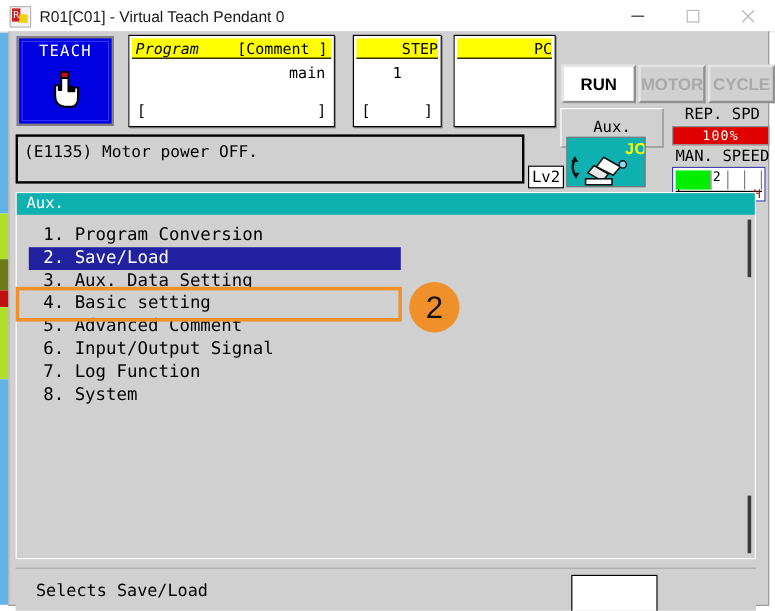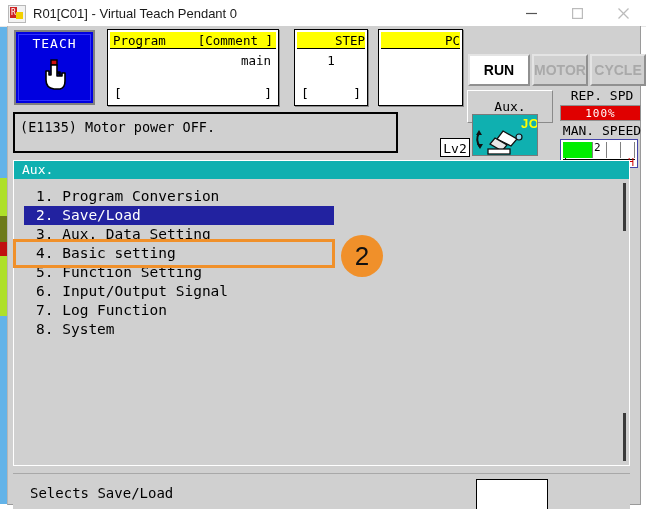--- a/index.html
+++ b/index.html
@@ -133,21 +133,21 @@
   .field-hdr {
     background: #ffff00;
     color: #000000;
     font-size: 12.5px;
     height: 17px;
     line-height: 17px;
     display: flex;
     border-bottom: 1px solid #000;
     box-sizing: border-box;
   }
-  .field-hdr .h-left { padding-left: 3px; }
+  .field-hdr .h-left { padding-left: 3px; font-style: italic; }
   .field-hdr .h-right { margin-left: auto; padding-right: 3px; }
   .field-hdr .h-center { width: 100%; text-align: right; }
   .field-val {
     font-size: 12.5px;
     color: #000;
     text-align: right;
     padding: 4px 5px 0 0;
     height: 22px;
     box-sizing: border-box;
   }
@@ -266,21 +266,21 @@
     position: absolute;
     left: 2px; bottom: 7px;
     width: 72px; height: 1px;
     background: #000;
   }
 
   
   .msgbar {
     position: absolute;
     left: 5px; top: 86px;
-    width: 385px; height: 41px;
+    width: 424px; height: 41px;
     background: #d0d0d0;
     border: 2px solid #000000;
     box-sizing: border-box;
     font-size: 13.5px;
     color: #000;
     padding: 5px 0 0 5px;
   }
   #lv-badge {
     position: absolute;
     left: 432px; top: 112px;
@@ -545,21 +545,21 @@
       </svg>
     </div>
 
     <div class="menu-panel">
       <div class="menu-hdr">Aux.</div>
       <div class="menu-list" id="menu-list">
           <div class="menu-item"><span>1. </span><span>Program Conversion</span></div>
           <div class="menu-item selected"><span>2. </span><span>Save/Load</span></div>
           <div class="menu-item"><span>3. </span><span>Aux. Data Setting</span></div>
           <div class="menu-item"><span>4. </span><span>Basic setting</span></div>
-          <div class="menu-item"><span>5. </span><span>Function Setting</span></div>
+          <div class="menu-item"><span>5. </span><span>Advanced Comment</span></div>
           <div class="menu-item"><span>6. </span><span>Input/Output Signal</span></div>
           <div class="menu-item"><span>7. </span><span>Log Function</span></div>
           <div class="menu-item"><span>8. </span><span>System</span></div>
         </div>
       <div class="menu-scroll">
         <div class="bar" style="top:0;height:48px;"></div>
         <div class="bar" style="bottom:0;height:48px;"></div>
       </div>
     </div>
 

